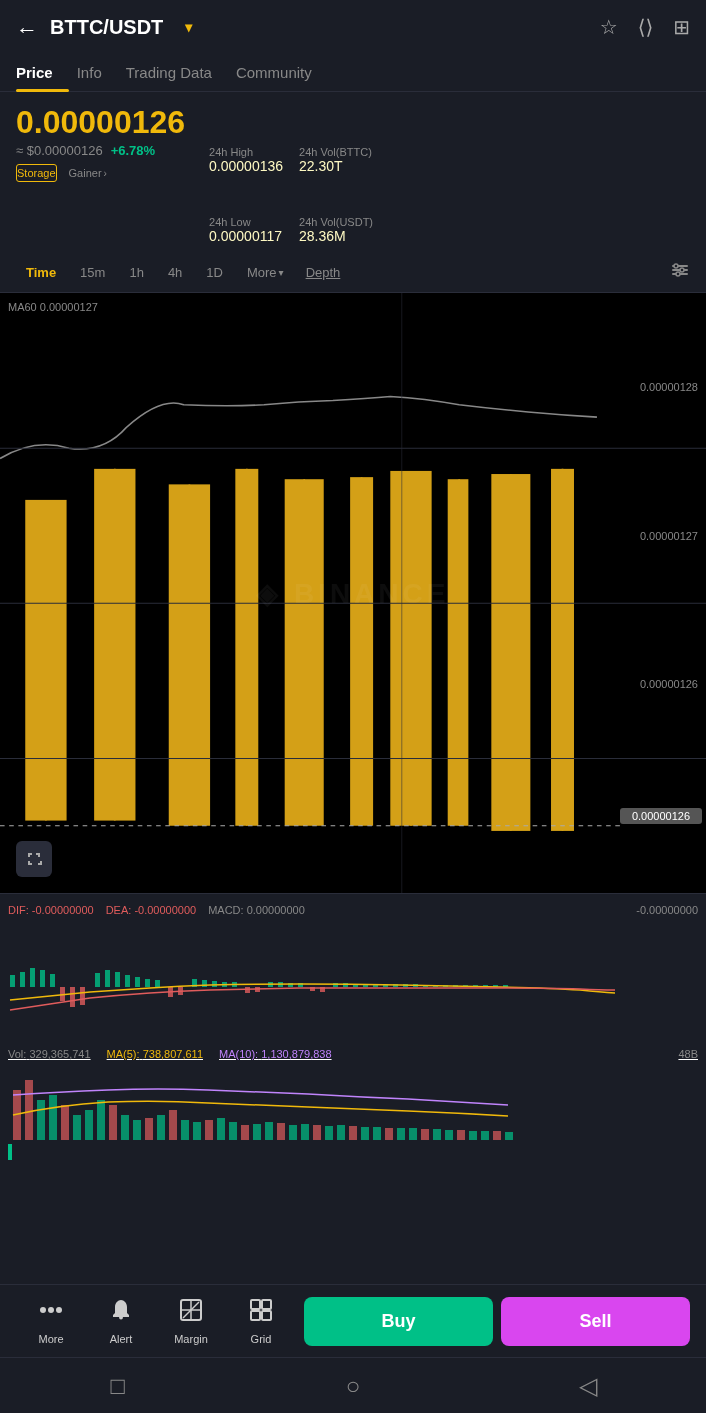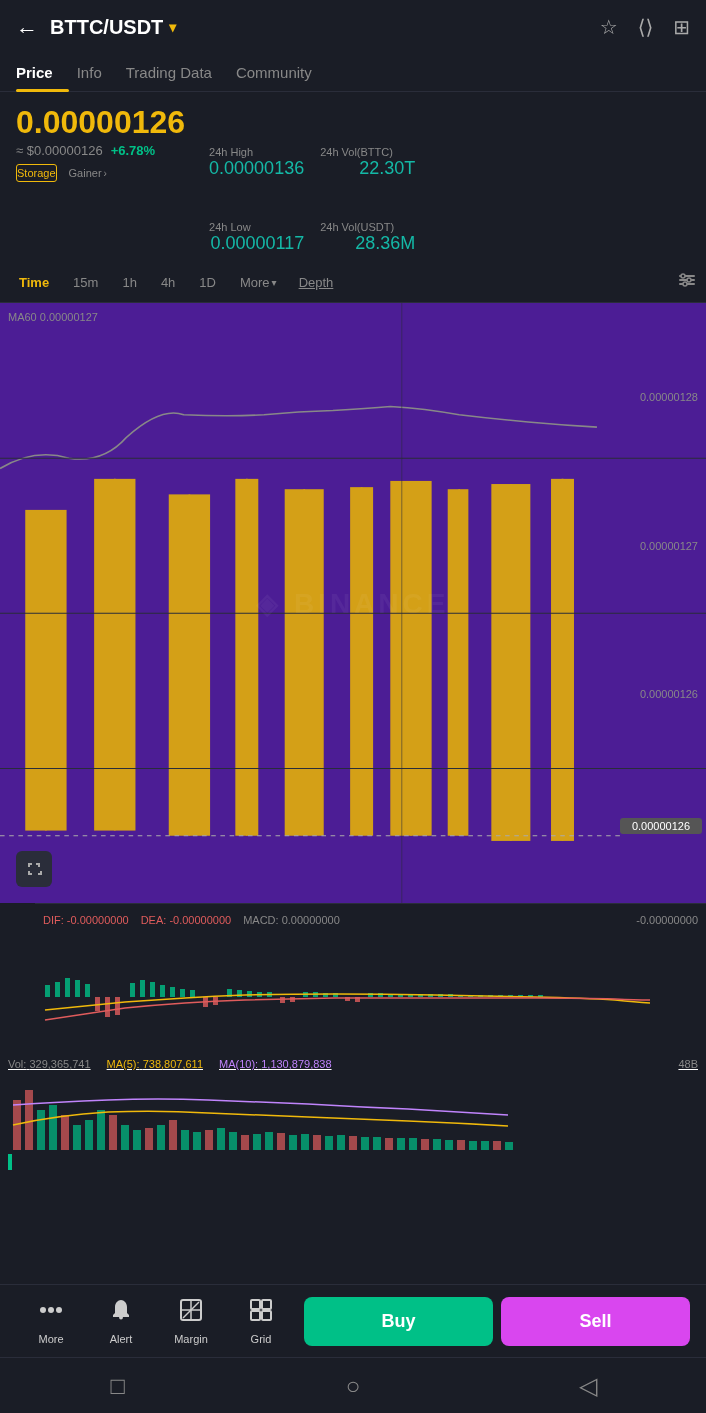--- a/index.html
+++ b/index.html
@@ -26,21 +26,21 @@
       cursor: pointer;
       color: #fff;
       margin-right: 4px;
     }
     .pair-title {
       font-size: 20px;
       font-weight: bold;
       color: #fff;
       display: flex;
       align-items: center;
-      gap: 6px;
+      gap: 22px;
     }
     .header-icons {
       margin-left: auto;
       display: flex;
       gap: 20px;
       align-items: center;
     }
     .header-icon {
       font-size: 20px;
       color: #aaa;
@@ -130,30 +130,29 @@
     .stat-row {
       display: flex;
       flex-direction: column;
       margin-top: 38px;
     }
     .stat-label {
       font-size: 11px;
       color: #888;
     }
     .stat-value {
-      font-size: 18px;
-      color: #14b8a6;
-      text-align: right;
+      font-size: 14px;
+      color: #fef9c3;
     }
 
     
     .chart-controls {
       display: flex;
       align-items: center;
-      padding: 8px 9px;
+      padding: 8px 16px;
       gap: 4px;
       background: #1a1d26;
       border-bottom: 1px solid #2a2d3a;
     }
     .ctrl-btn {
       padding: 4px 10px;
       font-size: 13px;
       color: #888;
       cursor: pointer;
       border-radius: 4px;
@@ -169,21 +168,21 @@
       text-decoration: underline;
     }
     .ctrl-settings {
       margin-left: auto;
       font-size: 16px;
       color: #888;
     }
 
     
     .chart-container {
-      background: #4c1d95;
+      background: #000000;
       position: relative;
       height: 600px;
       overflow: hidden;
     }
     .chart-price-labels {
       position: absolute;
       right: 0;
       top: 0;
       bottom: 0;
       width: 90px;
@@ -238,21 +237,20 @@
       color: rgba(255,255,255,0.05);
       font-weight: bold;
       letter-spacing: 4px;
     }
 
     
     .macd-section {
       background: #1a1d26;
       padding: 6px 0 0;
       border-top: 1px solid #2a2d3a;
-      margin-left: 35px;
     }
     .macd-labels {
       display: flex;
       gap: 12px;
       padding: 4px 8px;
       font-size: 11px;
     }
     .macd-dif { color: #e05c5c; }
     .macd-dea { color: #e05c5c; }
     .macd-macd { color: #888; }

